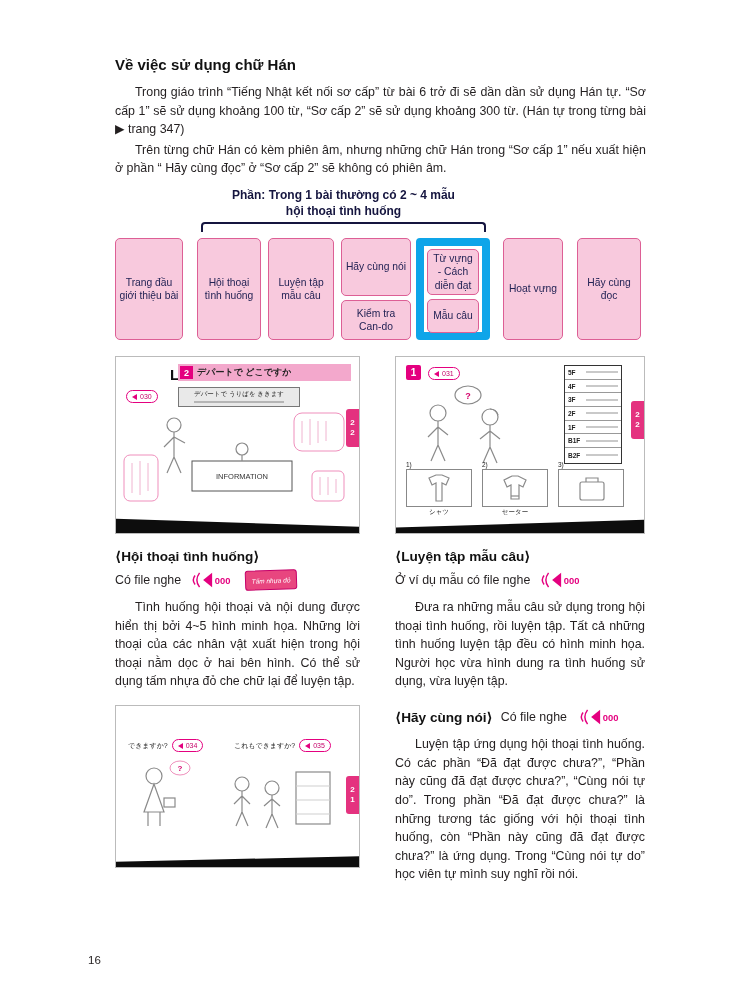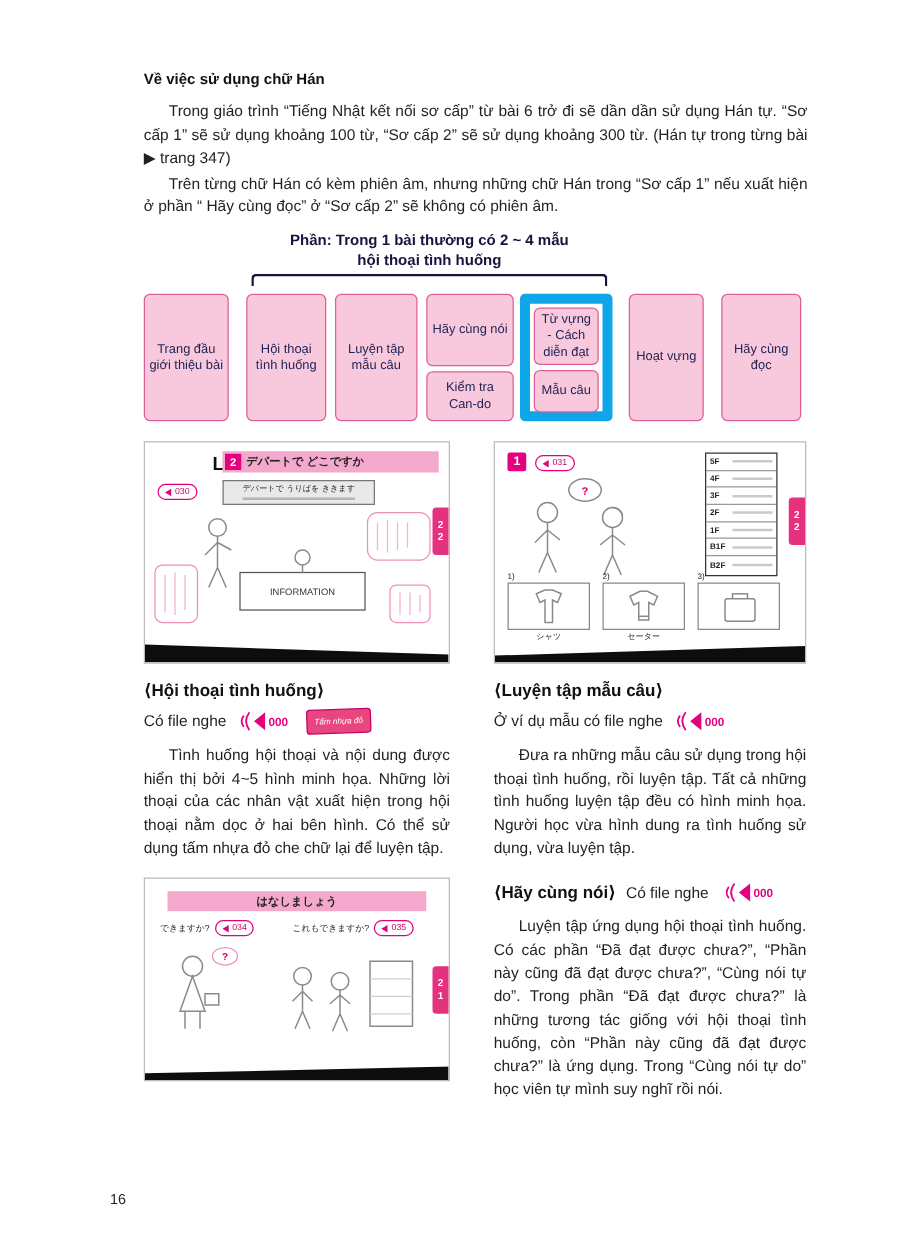--- a/index.html
+++ b/index.html
@@ -1,20 +1,20 @@
 <!DOCTYPE html>
 <html><head>
 <meta charset="utf-8">
 <style>
   * { margin:0; padding:0; box-sizing:border-box; }
   body { background:#e8e8e8; font-family:"Liberation Sans","DejaVu Sans",sans-serif; }
   .page { position:relative; width:729px; height:1005px; background:#ffffff; margin:0 auto; overflow:hidden; color:#231f20; }
   .content { position:absolute; left:115px; top:56px; width:531px; }
 
-  h1.sec-title { font-size:12px; font-weight:bold; color:#111; margin:0 0 10px; }
+  h1.sec-title { font-size:15px; font-weight:bold; color:#111; margin:0 0 10px; }
   h1.sec-title.mt { margin-top:22px; margin-bottom:12px; }
   p.body { font-size:12.4px; line-height:1.5; text-align:justify; text-indent:20px; color:#231f20; }
   p.body + p.body { margin-top:2px; }
 
   
   .diagram { position:relative; margin-top:10px; }
   .diagram-label { position:absolute; left:82px; width:293px; top:0; text-align:center;
                    font-size:12px; font-weight:bold; color:#15153f; line-height:1.3; }
   .bracket { position:absolute; left:86px; width:285px; top:34px; height:10px;
              border:2px solid #15153f; border-bottom:none; border-radius:4px 4px 0 0; }
@@ -299,21 +299,20 @@
             <polygon points="18,11 28,3 28,19" class="horn"></polygon>
             <text x="31" y="15" class="spk-num">000</text>
           </svg>
           <span class="red-sheet">
               <span>Tấm nhựa đỏ</span>
             </span>
         </div>
         <p class="col-para">Tình huống hội thoại và nội dung được hiển thị bởi 4~5 hình minh họa. Những lời thoại của các nhân vật xuất hiện trong hội thoại nằm dọc ở hai bên hình. Có thể sử dụng tấm nhựa đỏ che chữ lại để luyện tập.</p>
 
         <div class="thumb thumb3">
-          <div class="t3-band">はなしましょう</div>
           <div class="t3-q t3-q1">
             <span>できますか?</span>
             <span class="pill">
               <span class="pill-tri"></span>
               <span>034</span>
             </span>
           </div>
           <div class="t3-q t3-q2">
             <span>これもできますか?</span>
             <span class="pill">

